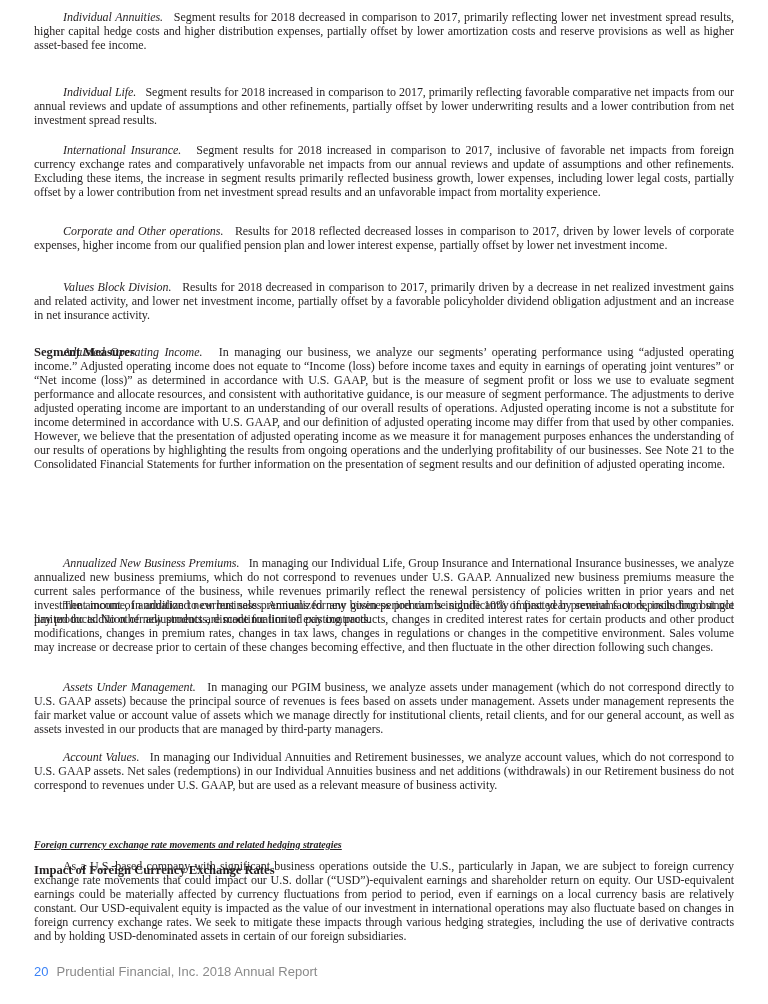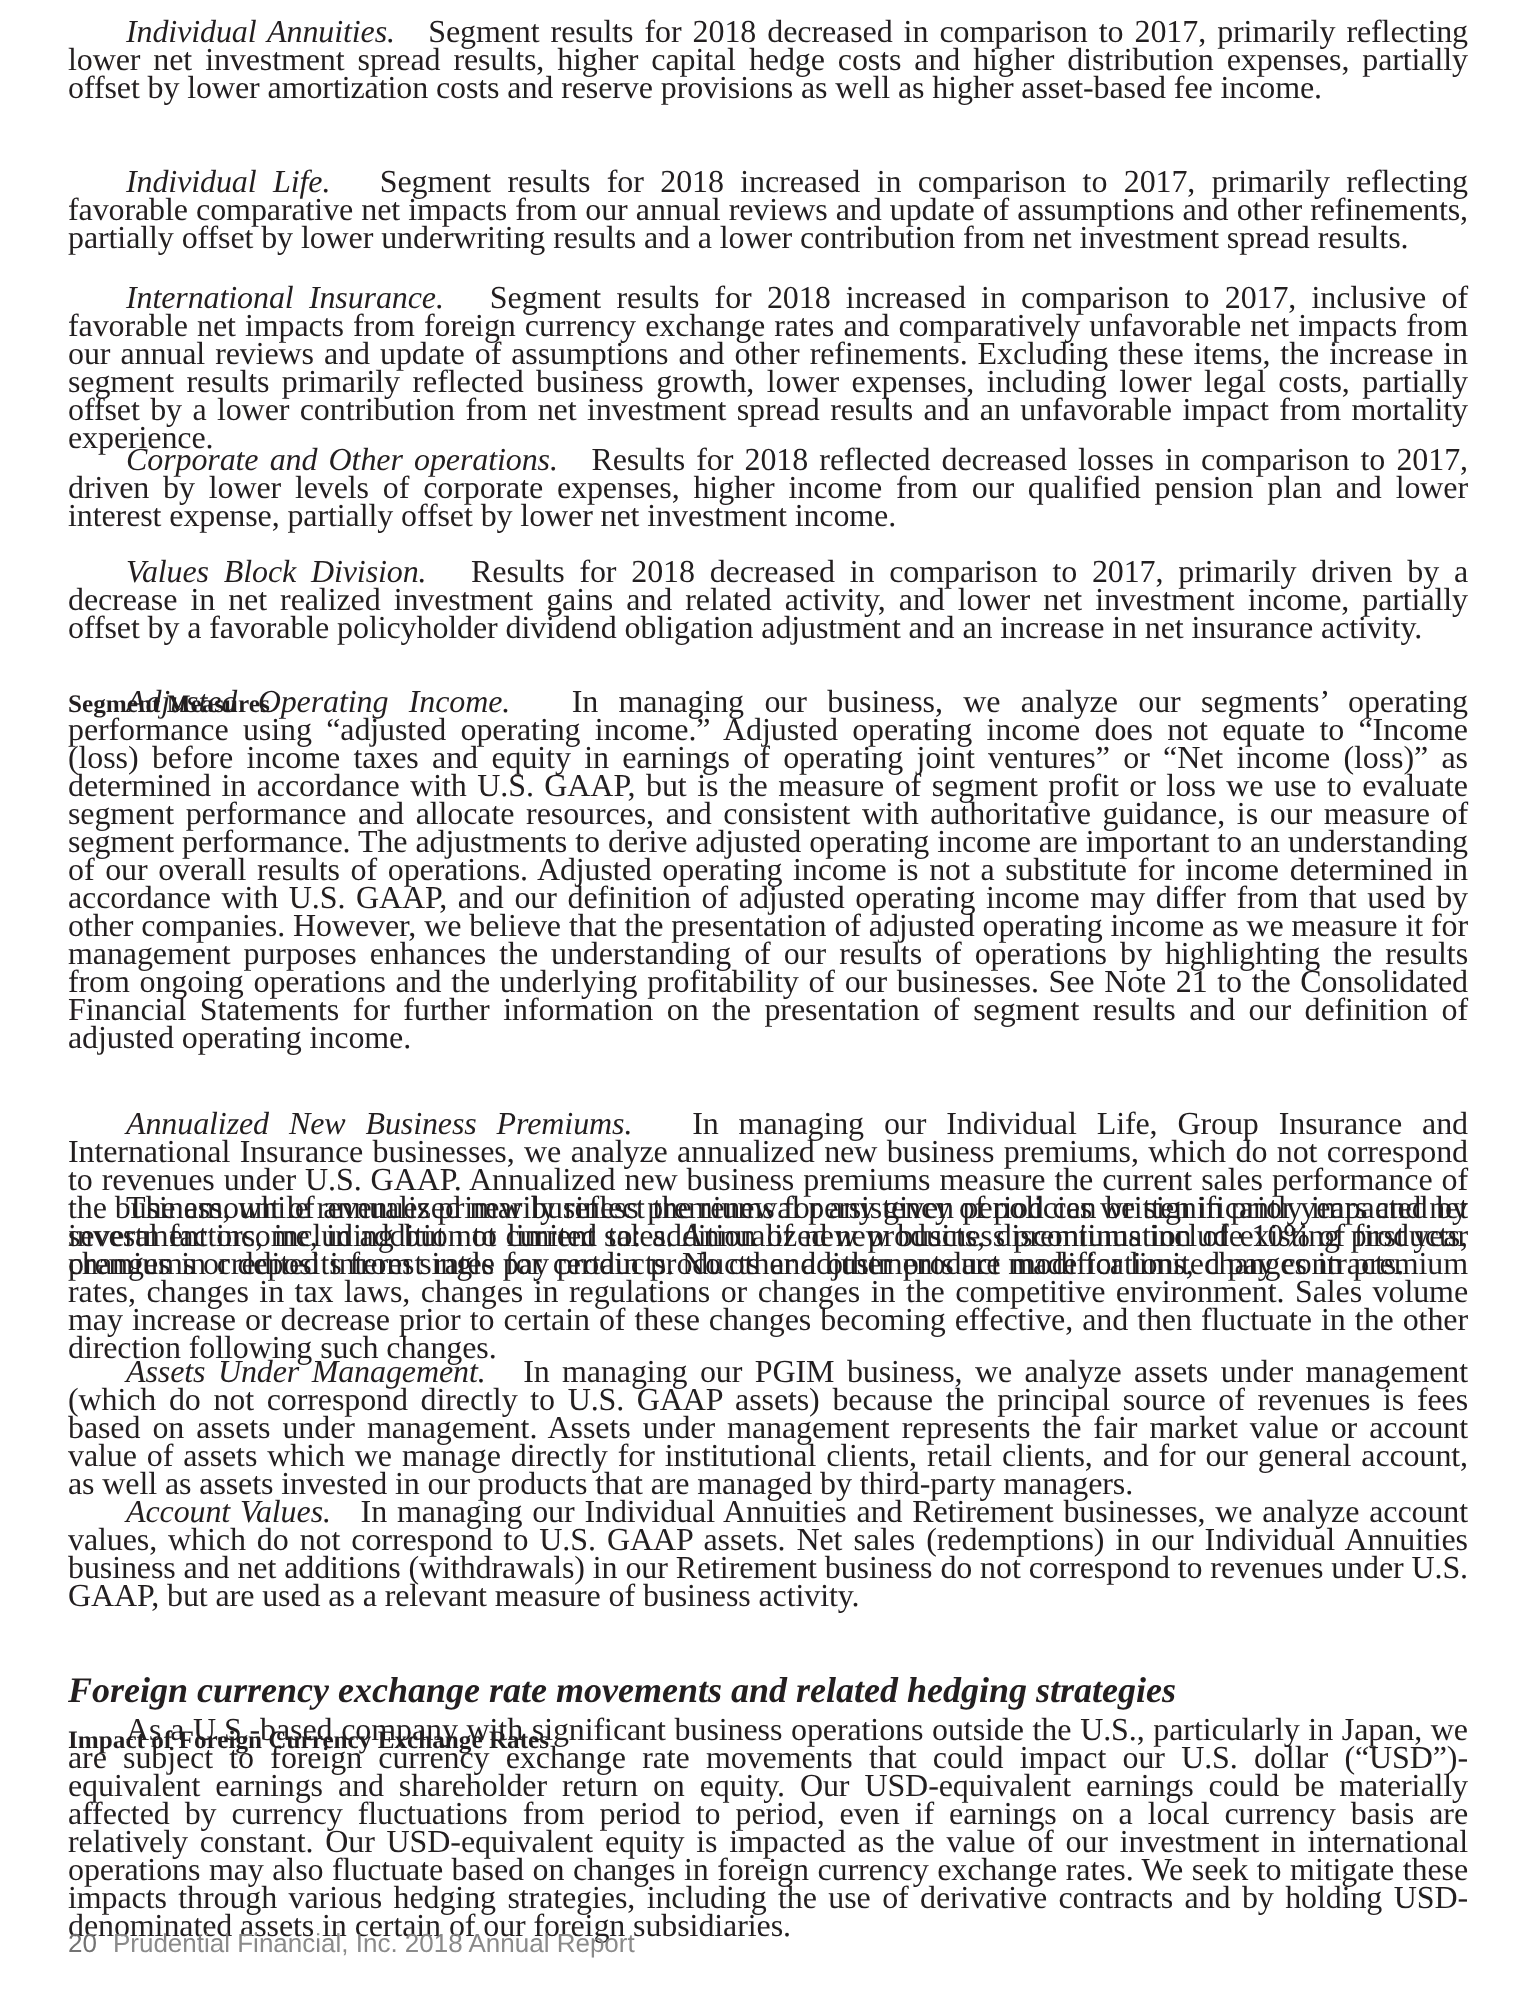--- a/index.html
+++ b/index.html
@@ -4,40 +4,40 @@
 <style>
   html, body { margin: 0; padding: 0; background: #ffffff; }
   body {
     width: 768px; height: 1004px; position: relative; overflow: hidden;
     font-family: "Liberation Serif", "DejaVu Serif", serif;
     color: #231f20;
   }
   .page { position: absolute; left: 34px; top: 0; width: 700px; }
   .para {
     position: absolute; left: 0; width: 700px;
-    font-size: 16px; line-height: 14px;
+    font-size: 12px; line-height: 14px;
     text-align: justify; text-indent: 29px; margin: 0;
     letter-spacing: -0.05px;
   }
   .para .lead { font-style: italic; }
   .para .lead::after { content: "\00a0\00a0\00a0"; }
   .h2 {
     position: absolute; left: 0; margin: 0;
     font-weight: bold; font-size: 12.6px; line-height: 16px;
   }
   .h3 {
     position: absolute; left: 0; margin: 0;
-    font-weight: bold; font-style: italic; font-size: 18px; line-height: 16px;
+    font-weight: bold; font-style: italic; font-size: 10px; line-height: 16px; text-decoration: underline;
   }
   .footer {
     position: absolute; left: 34px; top: 964px;
     font-family: "Liberation Sans", "DejaVu Sans", sans-serif;
     display: flex; align-items: baseline;
   }
-  .footer .pnum { font-size: 13px; color: #737373; margin-right: 8px; }
+  .footer .pnum { font-size: 13px; color: #3b82f6; margin-right: 8px; }
   .footer .ftitle { font-size: 13px; color: #8a8a8a; }
 </style>
 </head>
 <body>
 
 <div class="page">
 
   <p class="para" style="top:10px;">
     <span class="lead">Individual Annuities.</span><span>Segment results for 2018 decreased in comparison to 2017, primarily reflecting lower net investment spread results, higher capital hedge costs and higher distribution expenses, partially offset by lower amortization costs and reserve provisions as well as higher asset-based fee income.</span>
   </p>

